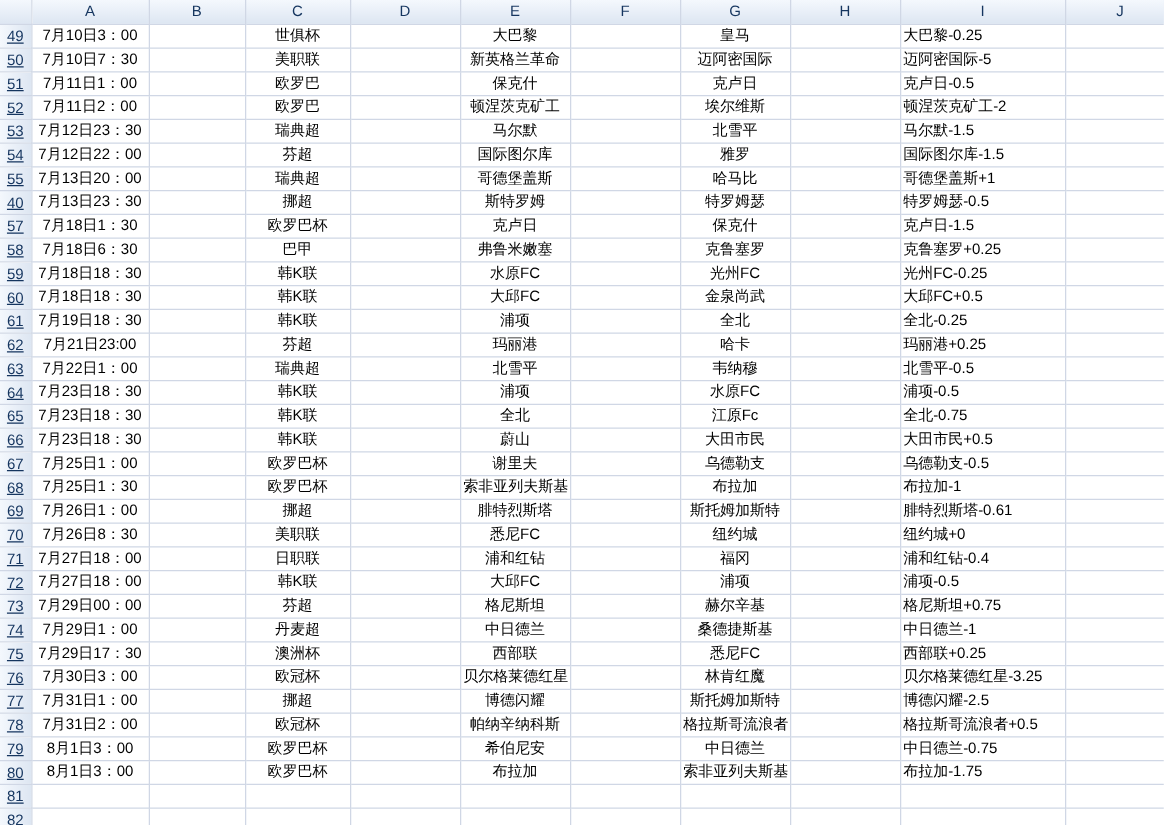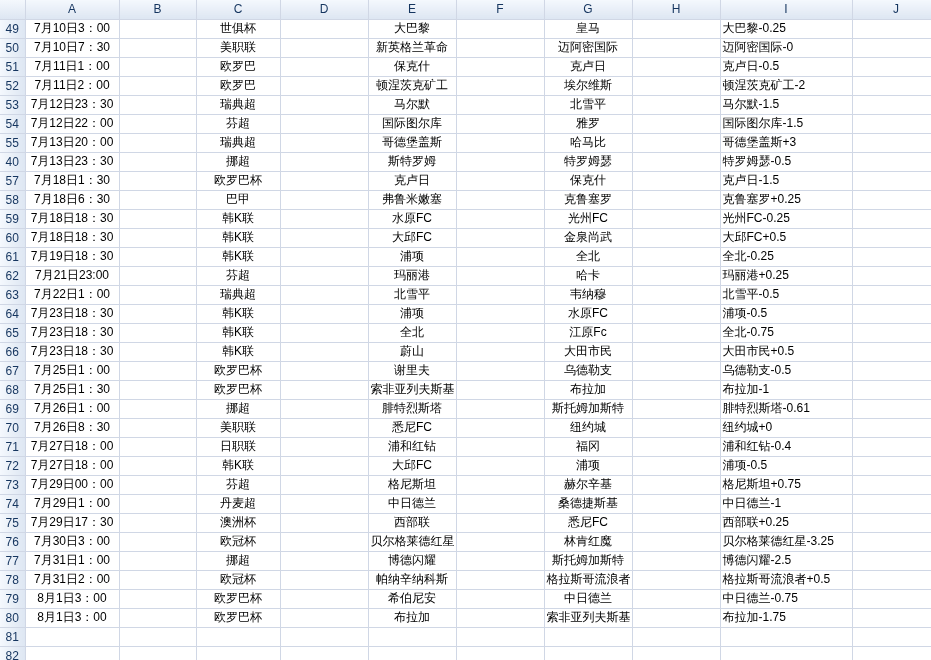--- a/index.html
+++ b/index.html
@@ -47,20 +47,21 @@
     background-image:linear-gradient(to bottom,#f4f8fd 0%,#dde6f2 100%);
   }
   td.rowhdr{
     background-image:linear-gradient(to right,#f4f8fd 0%,#dde6f2 100%);
     border-right:1px solid #9ab0cc;
     border-bottom:1px solid #9ab0cc;
     text-align:center;
     color:#15355f;
     font-size:11px;
     width:25px;
+    text-decoration:underline;
   }
   
   col.c-rh{width:25px;}
   col.c-a{width:94px;}
   col.c-b{width:77px;}
   col.c-c{width:84px;}
   col.c-d{width:88px;}
   col.c-e{width:88px;}
   col.c-f{width:88px;}
   col.c-g{width:88px;}
@@ -122,21 +123,21 @@
         <tr>
           <td class="rowhdr">50</td>
           <td class="ca">7月10日7：30</td>
           <td class="cl"></td>
           <td class="ca">美职联</td>
           <td class="cl"></td>
           <td class="ca">新英格兰革命</td>
           <td class="cl"></td>
           <td class="ca">迈阿密国际</td>
           <td class="cl"></td>
-          <td class="cl">迈阿密国际-0</td>
+          <td class="cl">迈阿密国际-5</td>
           <td class="cl"></td>
         </tr>
         <tr>
           <td class="rowhdr">51</td>
           <td class="ca">7月11日1：00</td>
           <td class="cl"></td>
           <td class="ca">欧罗巴</td>
           <td class="cl"></td>
           <td class="ca">保克什</td>
           <td class="cl"></td>
@@ -187,21 +188,21 @@
         <tr>
           <td class="rowhdr">55</td>
           <td class="ca">7月13日20：00</td>
           <td class="cl"></td>
           <td class="ca">瑞典超</td>
           <td class="cl"></td>
           <td class="ca">哥德堡盖斯</td>
           <td class="cl"></td>
           <td class="ca">哈马比</td>
           <td class="cl"></td>
-          <td class="cl">哥德堡盖斯+3</td>
+          <td class="cl">哥德堡盖斯+1</td>
           <td class="cl"></td>
         </tr>
         <tr>
           <td class="rowhdr">40</td>
           <td class="ca">7月13日23：30</td>
           <td class="cl"></td>
           <td class="ca">挪超</td>
           <td class="cl"></td>
           <td class="ca">斯特罗姆</td>
           <td class="cl"></td>

